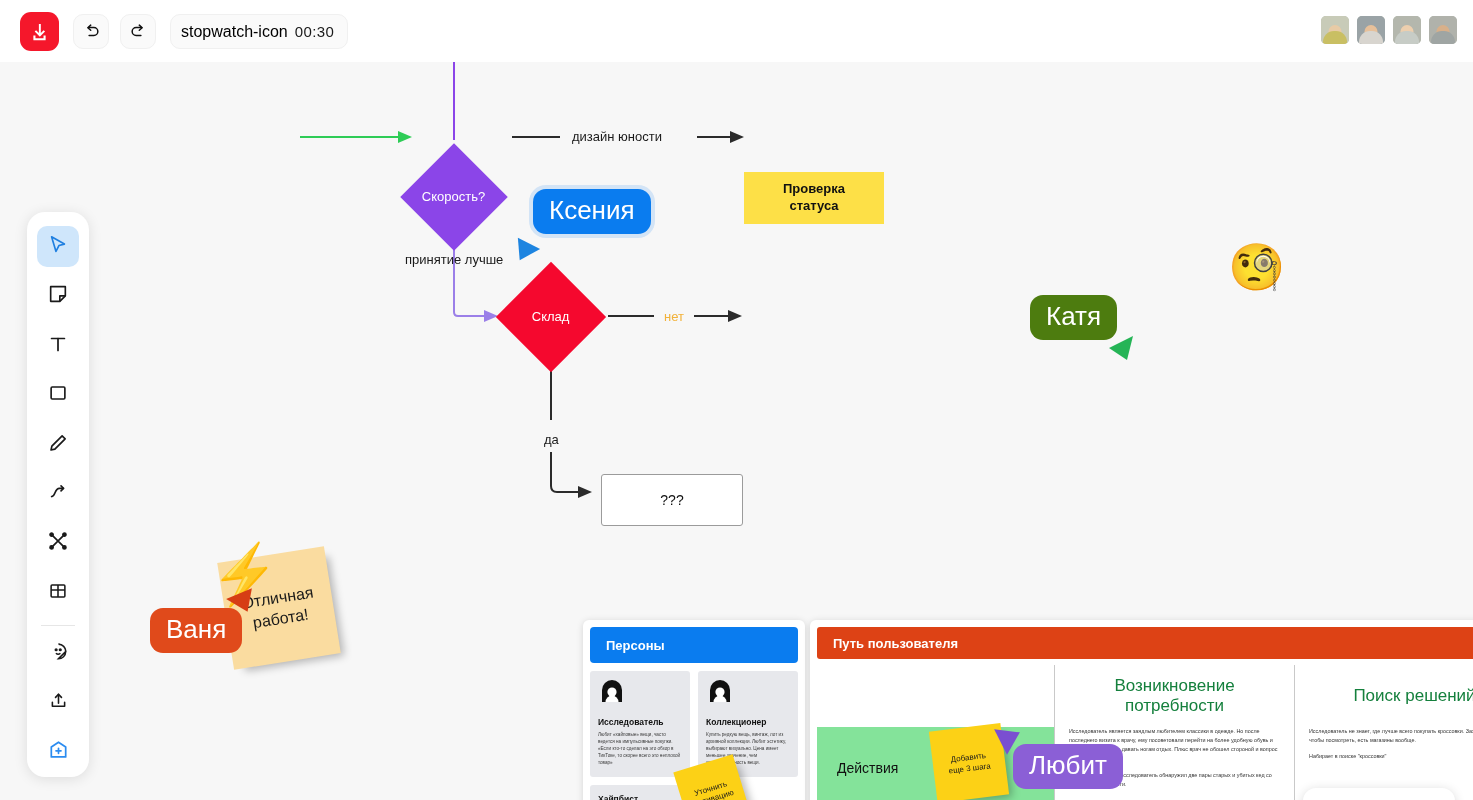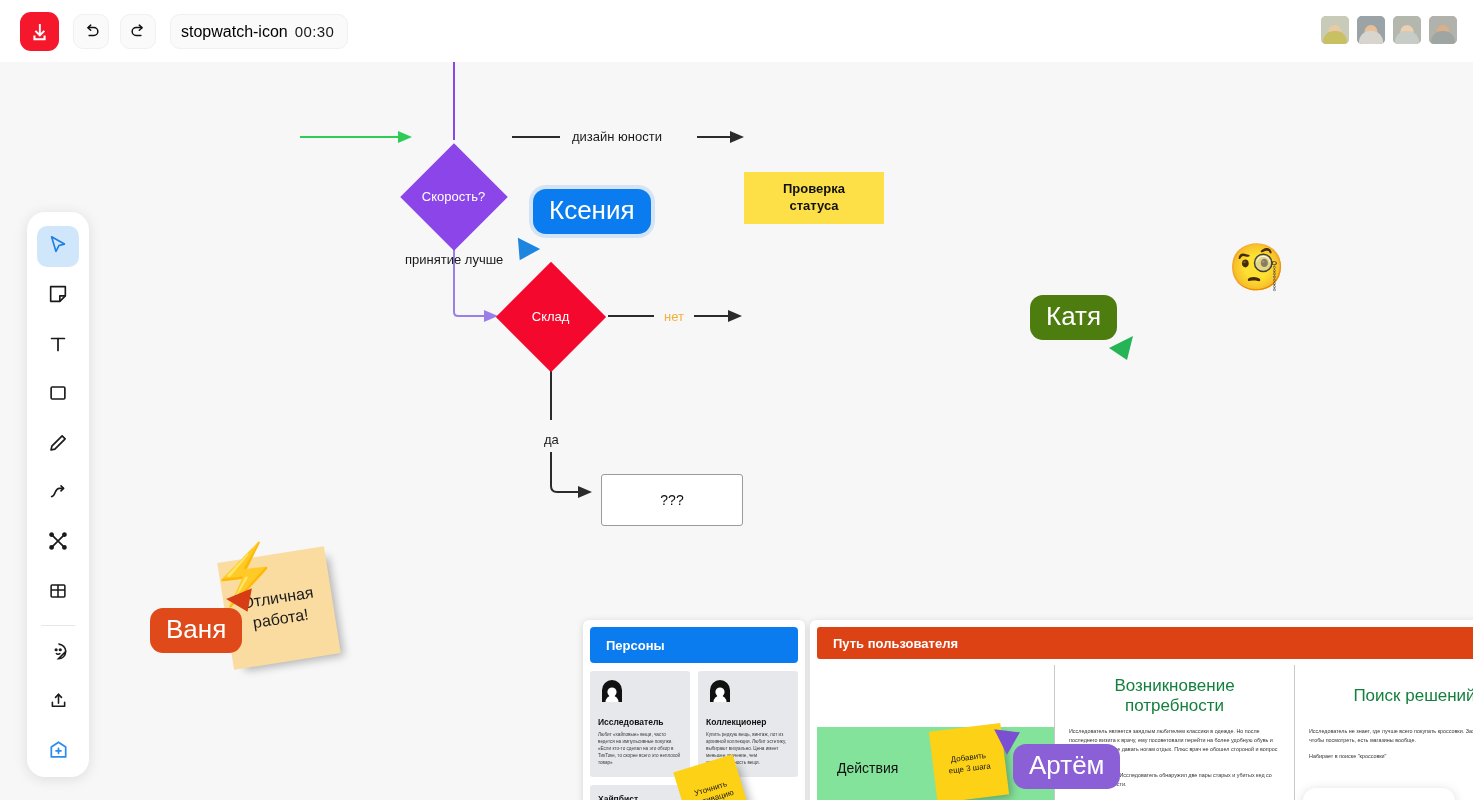--- a/index.html
+++ b/index.html
@@ -406,21 +406,21 @@
     <div class="sticky" style="left:933px; top:665px; width:72px; height:72px; background:#fcd116; transform:rotate(-7deg); flex-direction:column; gap:2px; z-index:14;">
       <span style="font-size:8px; color:#1a1a1a;">Добавить</span>
       <span style="font-size:8px; color:#1a1a1a;">еще 3 шага</span>
     </div>
 
     <div class="cursor-arrow" style="left:992px; top:665px;">
       <svg width="30" height="30" viewBox="0 0 28 28">
           <polygon points="2,2 26,5 14,26" fill="#7a4fd1"></polygon>
         </svg>
     </div>
-    <div class="cursor-label" style="left:1013px; top:682px; background:#8b5fd6;">Артём</div>
+    <div class="cursor-label" style="left:1013px; top:682px; background:#8b5fd6;">Любит</div>
 
     <div id="zoomctl">
       
       
       
     </div>
 
     <div id="palette">
 
       <div class="tool active">

